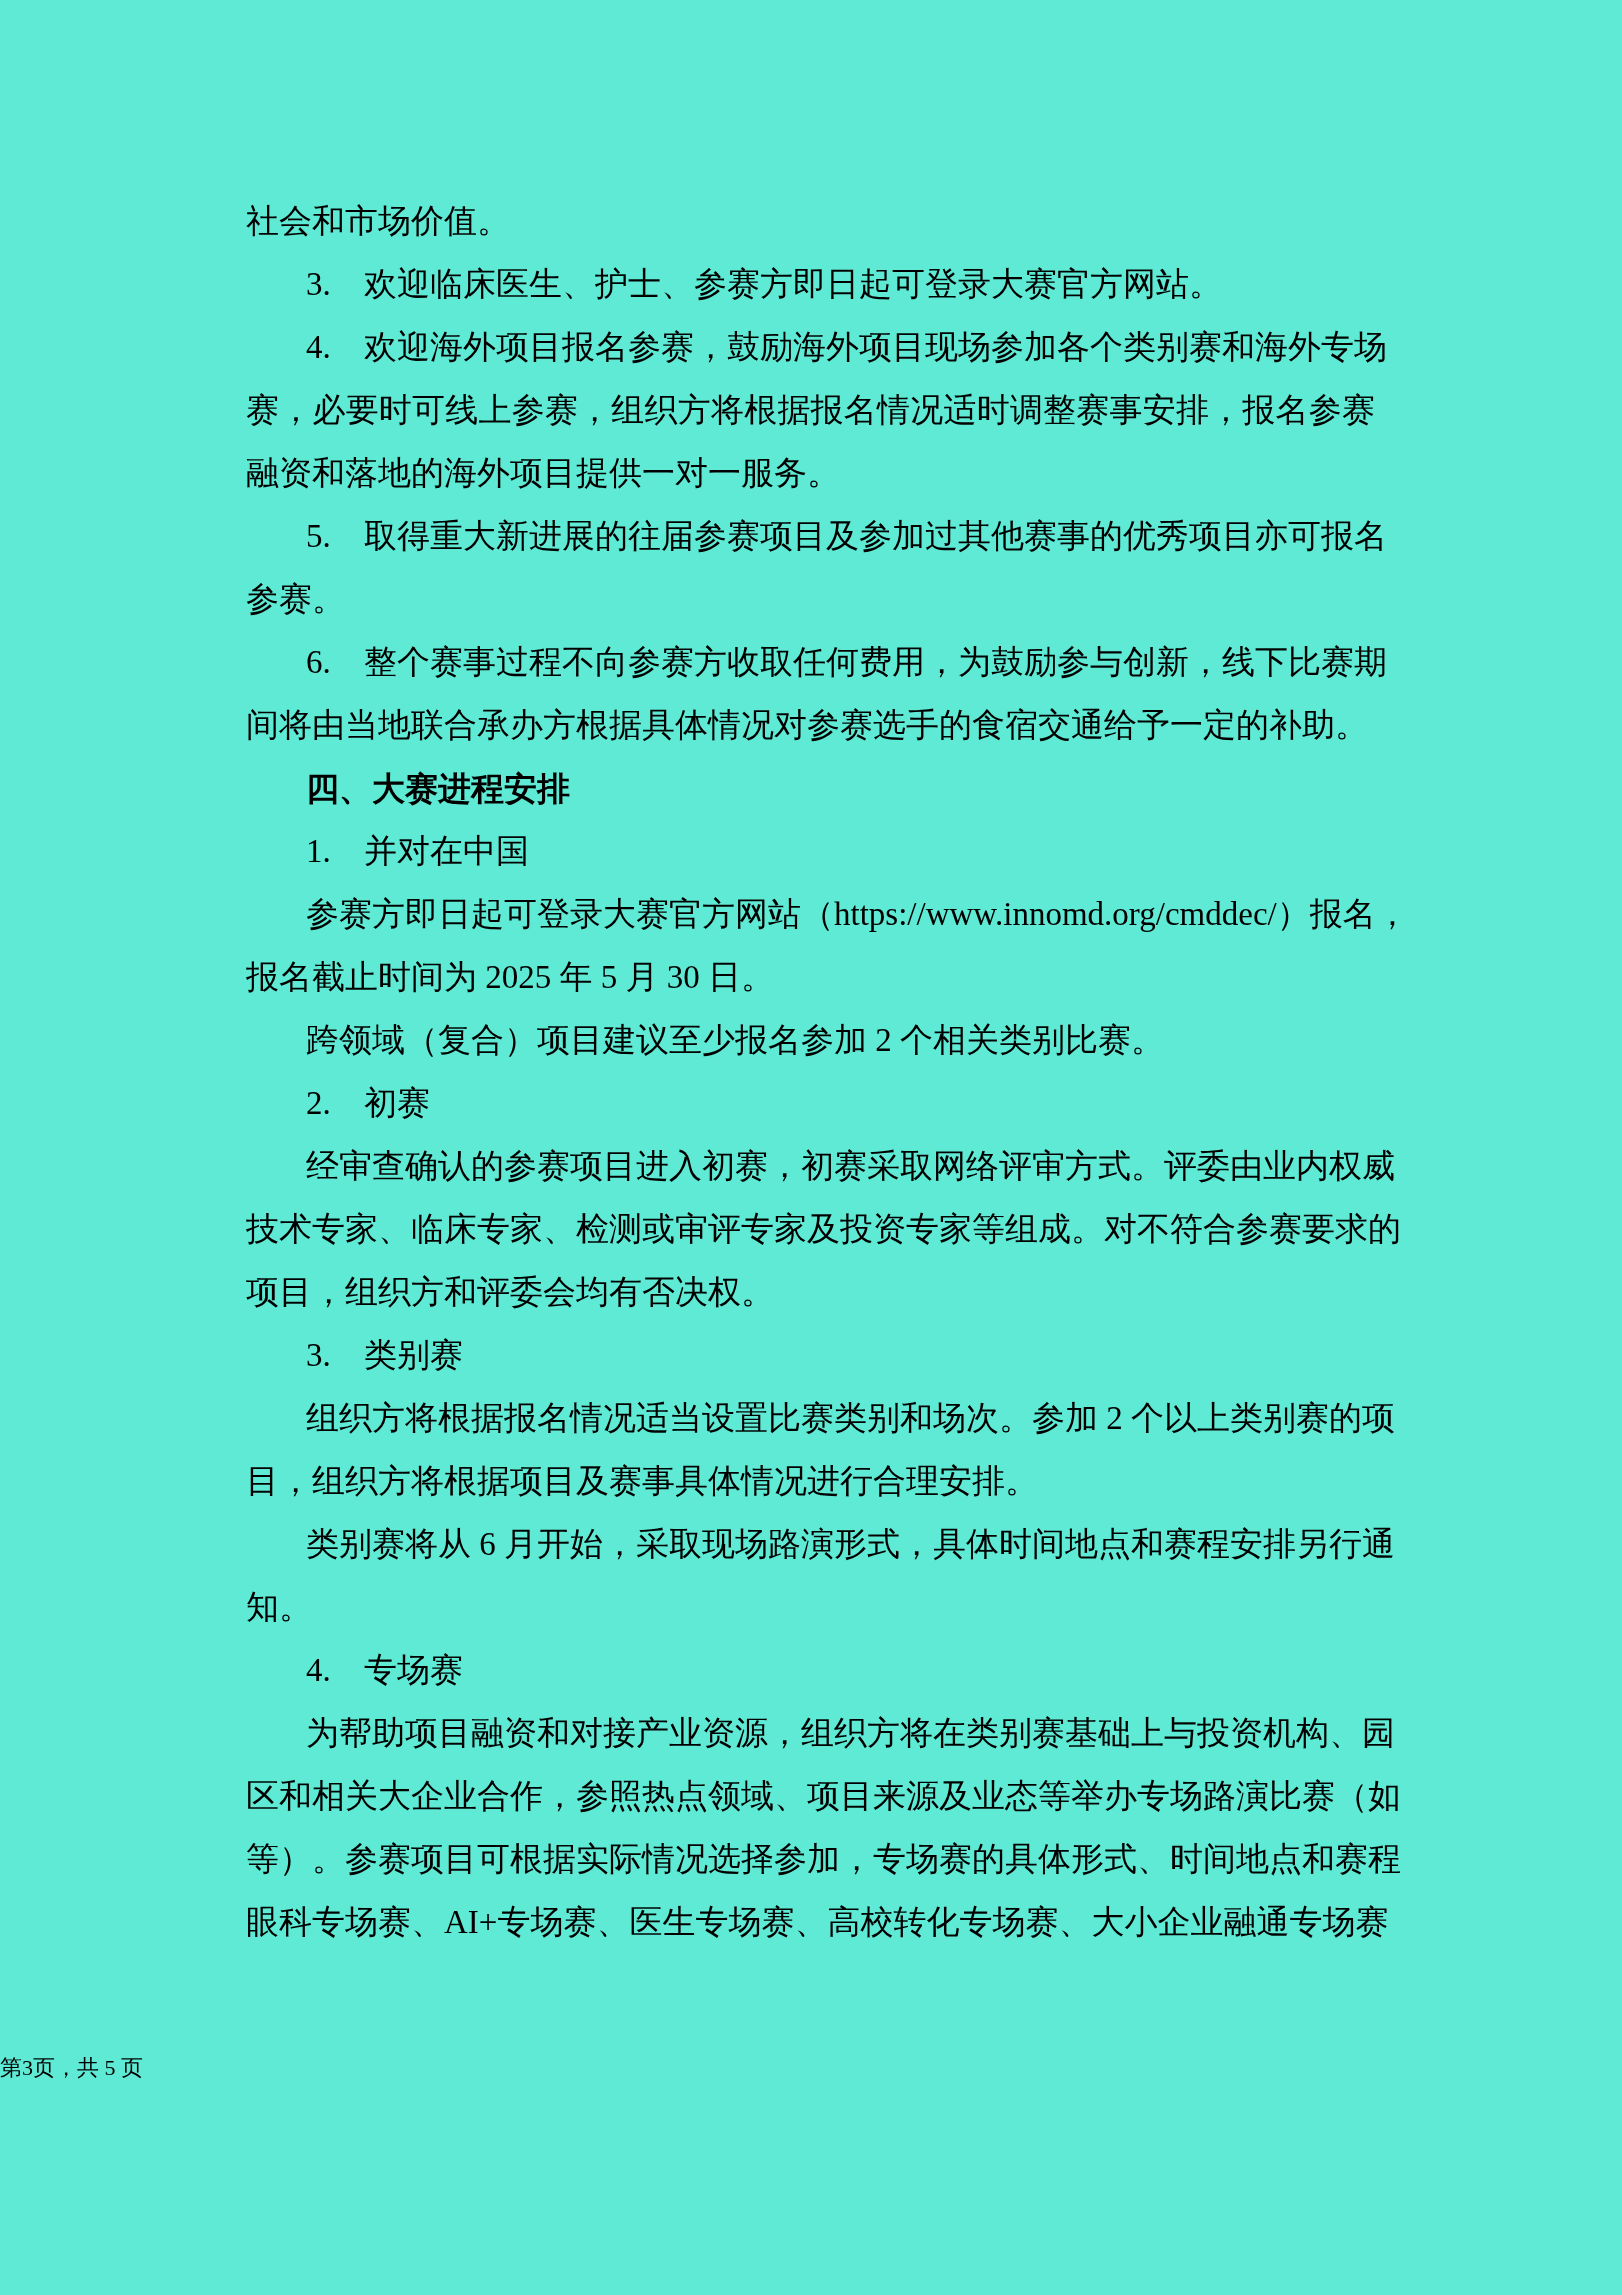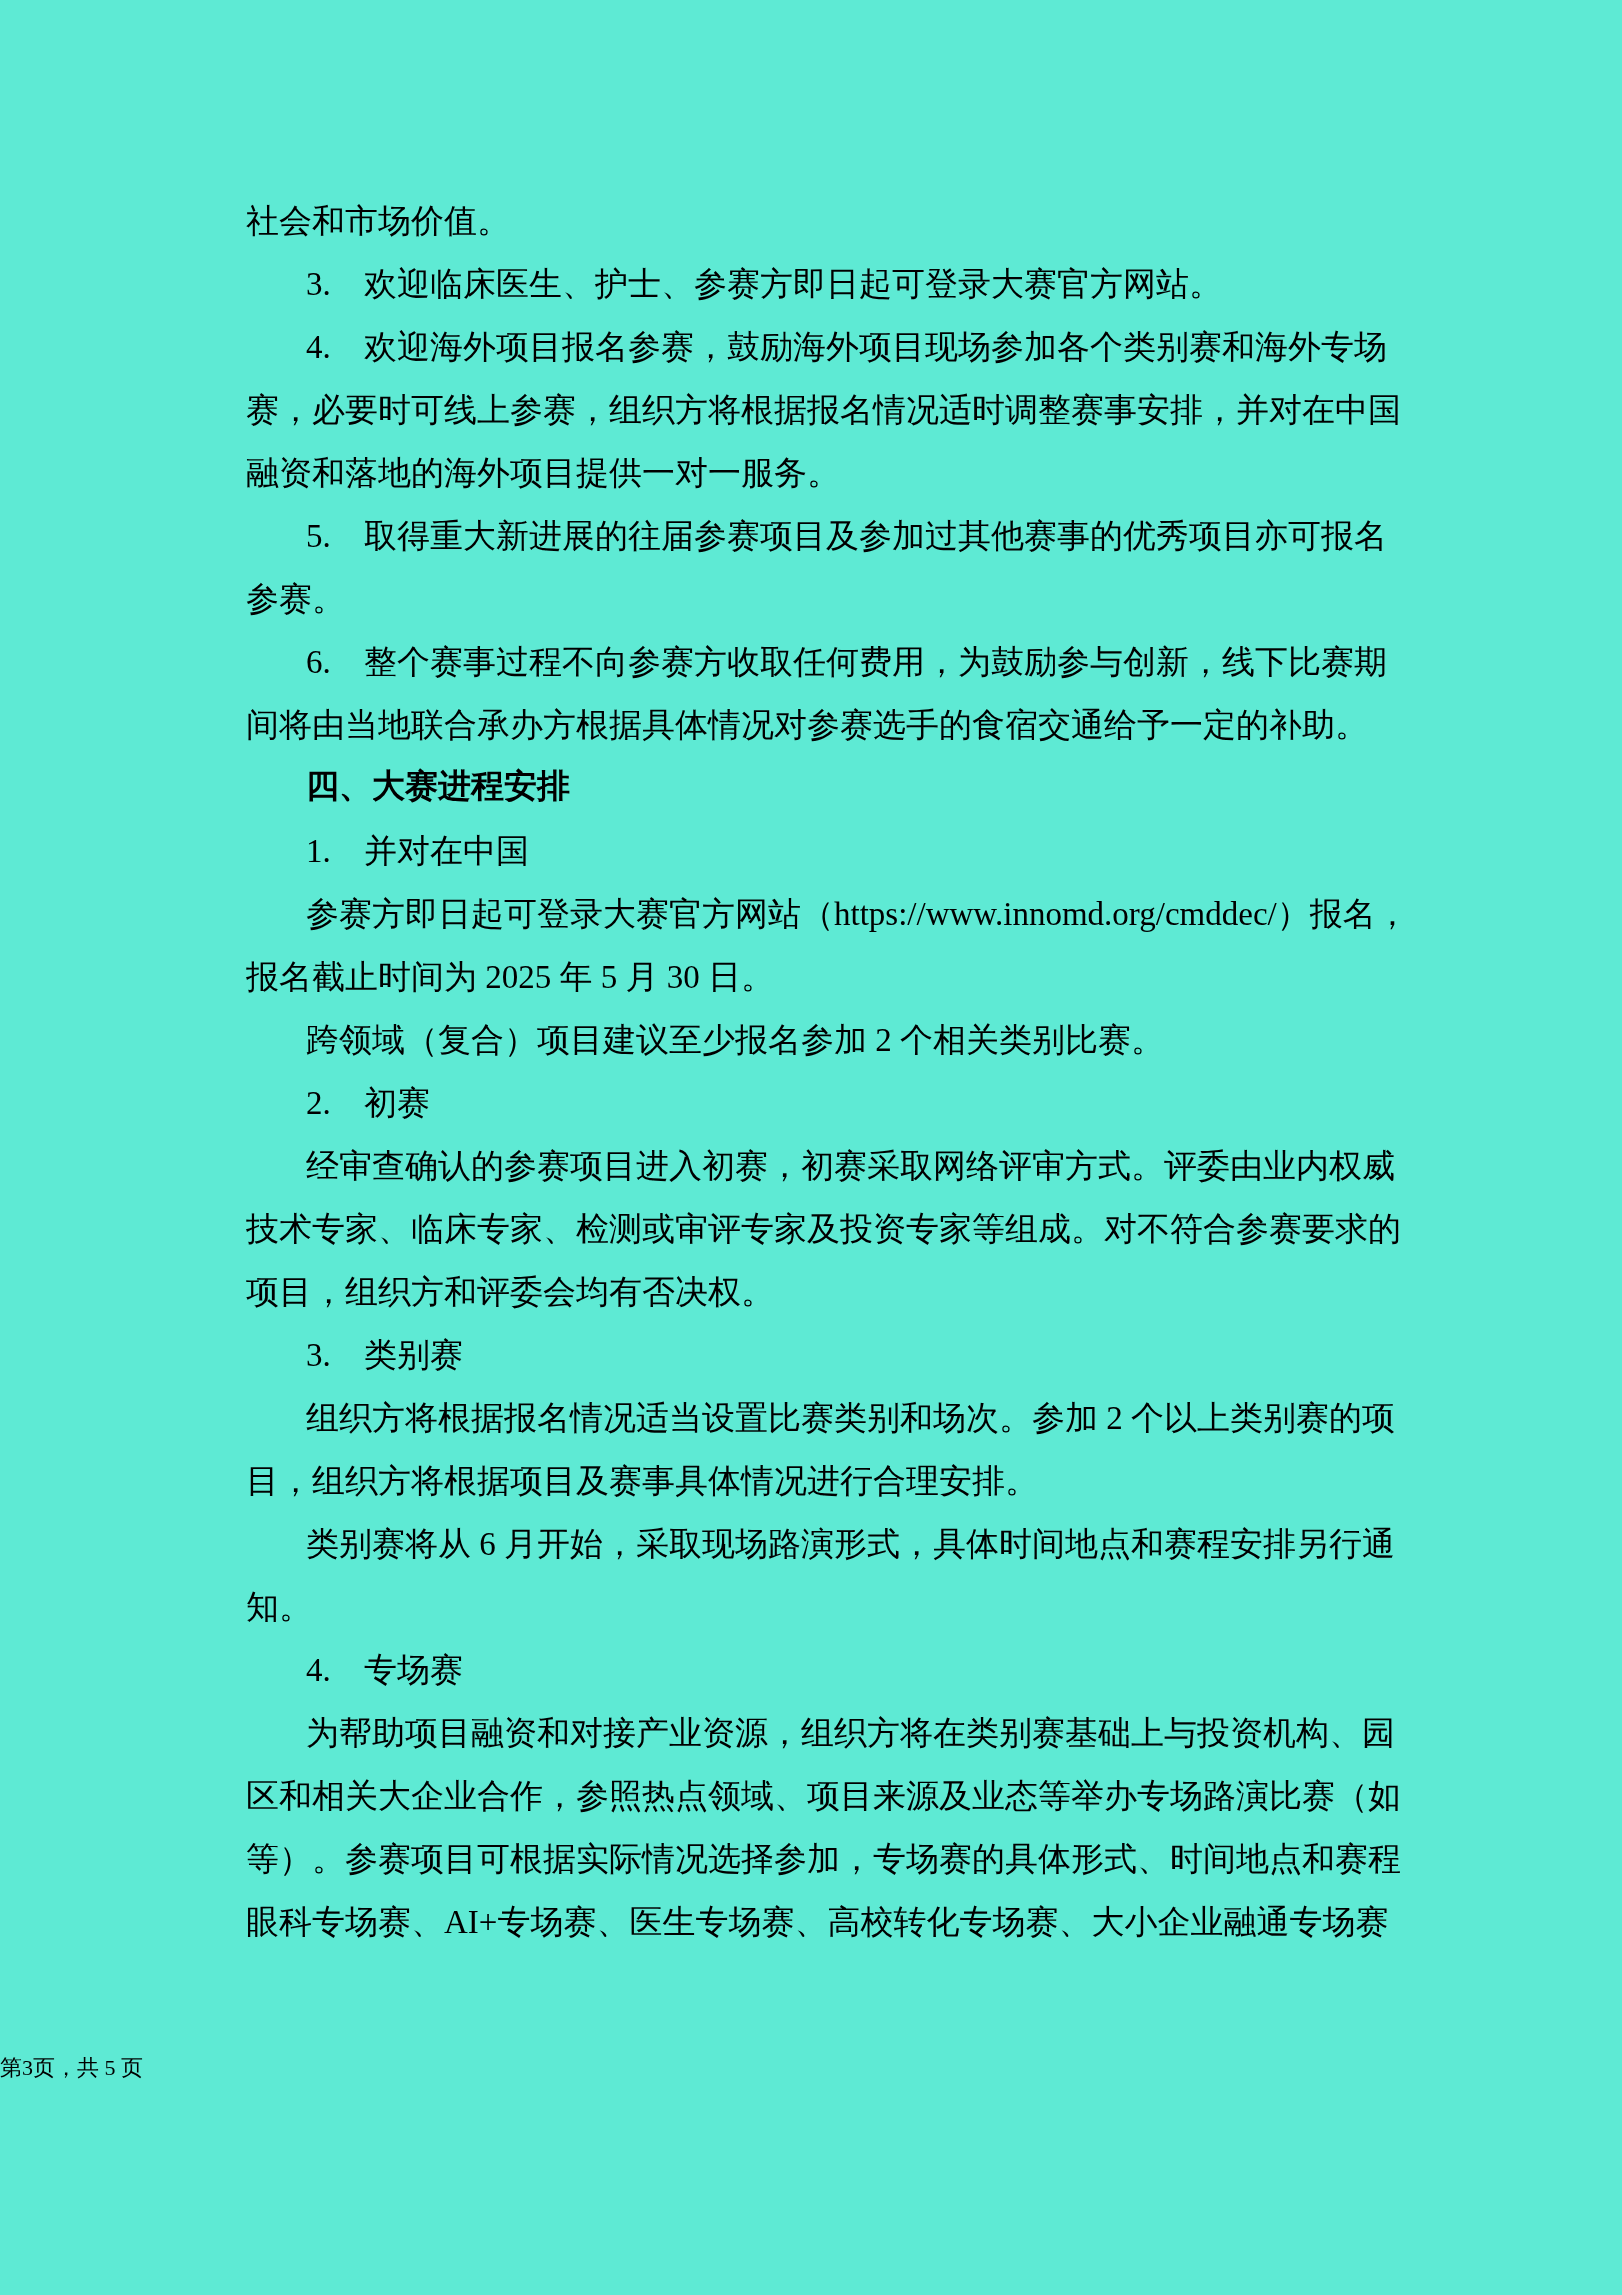--- a/index.html
+++ b/index.html
@@ -19,21 +19,21 @@
     letter-spacing:0px;
     white-space:nowrap;
   }
   
   .fill { text-align:justify; text-align-last:justify; }
   
   .indent, .li, .heading { padding-left:60px; }
   
   .num { display:inline-block; min-width:58px; }
   .heading {
-    font-family:Liberation Mono, monospace;
+    font-family:Liberation Sans, sans-serif;
     font-weight:700;
   }
   .b { font-weight:400; }
   .footer {
     position:absolute; top:2053px; left:0; width:100%;
     font-size:22px; line-height:29px;
     font-family:"Liberation Serif","DejaVu Serif",serif;
     color:#000000;
   }
 </style>
@@ -42,21 +42,21 @@
 
 <div class="page">
   <div class="text-column">
 
     <div class="line">社会和市场价值。</div>
 
     <div class="line li"><span class="num">3.</span><span>欢迎临床医生、护士、参赛方即日起可登录大赛官方网站。</span></div>
 
     <div class="line li fill"><span class="num">4.</span><span>欢迎海外项目报名参赛，鼓励海外项目现场参加各个类别赛和海外专场</span></div>
 
-    <div class="line fill">赛，必要时可线上参赛，组织方将根据报名情况适时调整赛事安排，并对在中国</div>
+    <div class="line fill">赛，必要时可线上参赛，组织方将根据报名情况适时调整赛事安排，报名参赛</div>
 
     <div class="line">融资和落地的海外项目提供一对一服务。</div>
 
     <div class="line li fill"><span class="num">5.</span><span>取得重大新进展的往届参赛项目及参加过其他赛事的优秀项目亦可报名</span></div>
 
     <div class="line">参赛。</div>
 
     <div class="line li fill"><span class="num">6.</span><span>整个赛事过程不向参赛方收取任何费用，为鼓励参与创新，线下比赛期</span></div>
 
     <div class="line">间将由当地联合承办方根据具体情况对参赛选手的食宿交通给予一定的补助。</div>

